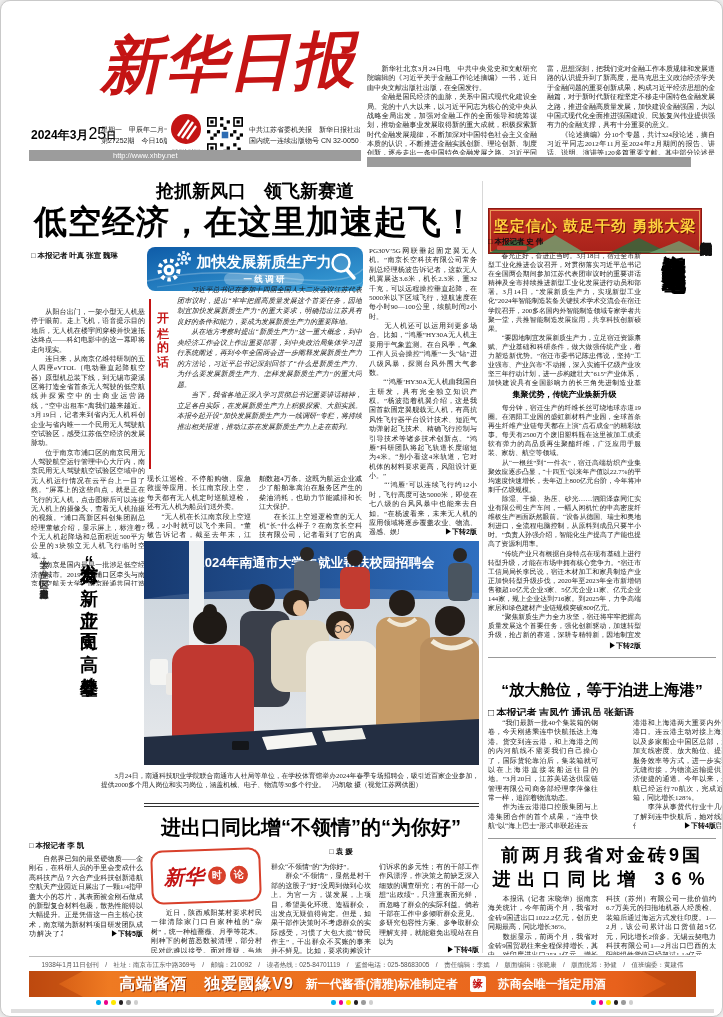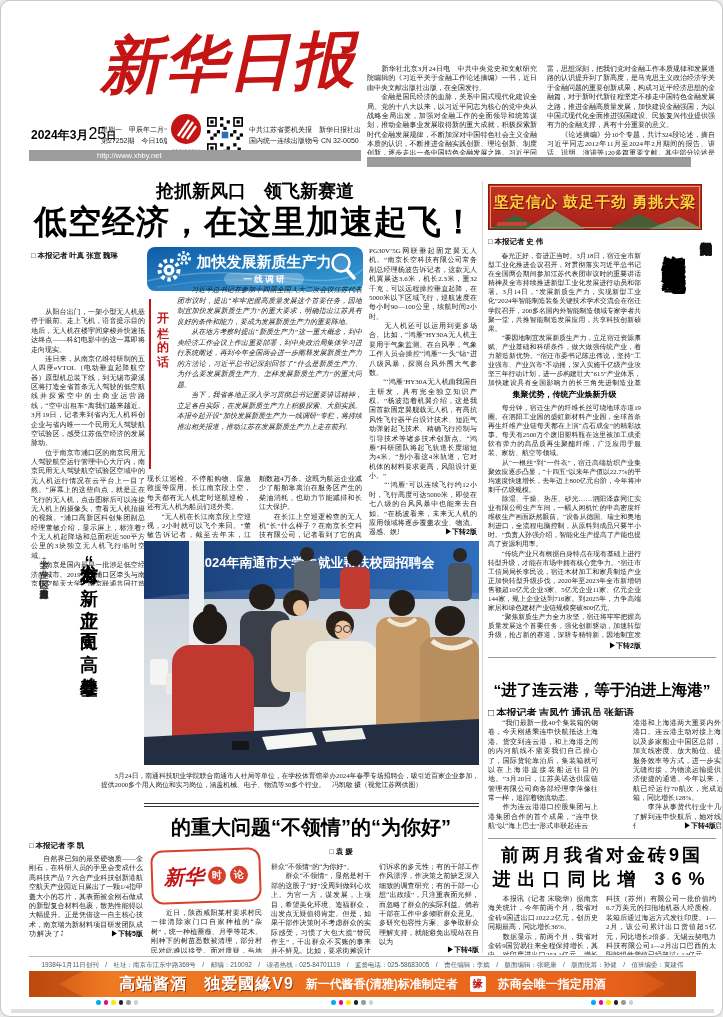--- a/index.html
+++ b/index.html
@@ -18,21 +18,21 @@
   .jump { font-size:7px; font-weight:bold; color:#000; text-align:right; background:#fff;
           font-family:"Liberation Sans", sans-serif; }
   .rule { background:#999; }
   .graybar { background:#9c9c9c; }
   .mh-title { font-family:"DejaVu Serif", serif; font-style:italic; font-weight:bold;
               color:#c41414; font-size:62px; line-height:112px; text-align:center;
               letter-spacing:2px; transform:rotate(-1.5deg); }
   .smallinfo { font-size:7px; line-height:11px; color:#222; white-space:nowrap; overflow:hidden; }
   .kai { font-style:italic; line-height:1.5; }
   .sq-banner { background:linear-gradient(180deg,#c23126,#a8221a); border:1px solid #8a1a12;
-               outline:1px solid rgba(255,215,120,.65); outline-offset:-3px; overflow:hidden; }
+               outline:1px solid rgba(255,215,120,.65); outline-offset:-3px; overflow:hidden;margin-top:24px; }
   .sq-banner-text { position:absolute; left:0; right:0; top:8px; text-align:center;
                     font-weight:bold; font-size:15px; letter-spacing:1px; color:#ffd23e;
                     text-shadow:1px 1px 0 #6e0f08; }
   .ad { background:linear-gradient(90deg,#c9500f,#ef7a22 12%,#e8611c 88%,#c9500f);
         display:flex; align-items:center; justify-content:center; gap:12px; overflow:hidden; }
   .ad-main { color:#fff; font-weight:bold; font-size:16px; letter-spacing:1px; text-shadow:1px 1px 0 #9c3a08; }
   .ad-mid  { color:#fff; font-weight:bold; font-size:12px; }
   .ad-logo { width:16px; height:16px; background:#fff; border-radius:2px; color:#c41414;
              font-weight:bold; font-size:10px; line-height:16px; text-align:center; }
   .ad-deco { position:absolute; top:0; bottom:0; width:54px; background:#b5430e; opacity:.55; }
@@ -105,21 +105,21 @@
     <rect x="28" y="28" width="3" height="3" fill="#000"></rect>
     <rect x="12" y="12" width="9" height="9" fill="#fff"></rect>
       <rect x="13.5" y="13.5" width="6" height="6" fill="#2e6db4"></rect>
   </svg>
 
   <div class="abs" style="left:248px;top:123px;width:112px;height:24px;">
     <div class="smallinfo">中共江苏省委机关报　新华日报社出版</div>
     <div class="smallinfo">国内统一连续出版物号 CN 32-0050 / 代号 27-1</div>
   </div>
 
-  <div class="abs graybar" style="left:28px;top:149px;width:332px;height:11px;">
+  <div class="abs graybar" style="left:28px;top:149px;width:332px;height:11px;padding-left:16px;">
     <div style="margin-left:68px;font-size:7.5px;line-height:11px;color:#fff;">http://www.xhby.net</div>
   </div>
   <div class="abs graybar" style="left:366px;top:156px;width:324px;height:10px;"></div>
 
   <div class="abs bodytext" style="left:366px;top:64px;width:170px;height:90px;">　　新华社北京3月24日电　中共中央党史和文献研究院编辑的《习近平关于金融工作论述摘编》一书，近日由中央文献出版社出版，在全国发行。
 　　金融是国民经济的血脉，关系中国式现代化建设全局。党的十八大以来，以习近平同志为核心的党中央从战略全局出发，加强对金融工作的全面领导和统筹谋划，推动金融事业发展取得新的重大成就，积极探索新时代金融发展规律，不断加深对中国特色社会主义金融本质的认识，不断推进金融实践创新、理论创新、制度创新，逐步走出一条中国特色金融发展之路。习近平同志对金融事业发展的重大理论和实践问题作出一系列重要论述，立意高远，内涵丰</div>
   <div class="abs bodytext" style="left:546px;top:64px;width:168px;height:90px;">富，思想深刻，把我们党对金融工作本质规律和发展道路的认识提升到了新高度，是马克思主义政治经济学关于金融问题的重要创新成果，构成习近平经济思想的金融篇，对于新时代新征程坚定不移走中国特色金融发展之路，推进金融高质量发展，加快建设金融强国，为以中国式现代化全面推进强国建设、民族复兴伟业提供强有力的金融支撑，具有十分重要的意义。
 　　《论述摘编》分10个专题，共计324段论述，摘自习近平同志2012年11月至2024年2月期间的报告、讲话、说明、演讲等120多篇重要文献。其中部分论述是第一次公开发表。</div>
 
   <div class="abs hl" style="left:28px;top:178px;width:452px;height:20px;font-size:18px;text-align:center;">抢抓新风口　领飞新赛道</div>
@@ -225,21 +225,21 @@
     <polygon points="0,196 335,178 335,224 0,224" fill="#232e42"></polygon>
     <polygon points="118,196 168,191 173,204 123,209" fill="#f6f6f2"></polygon>
     <polygon points="178,190 218,187 222,198 182,201" fill="#eeeee8"></polygon>
     <rect x="88" y="200" width="17" height="9" rx="1.5" fill="#14161a"></rect>
   </svg>
 
   <div class="abs bodytext" style="left:100px;top:770px;width:378px;height:26px;font-size:6.8px;"><span>　　3月24日，南通科技职业学院联合南通市人社局等单位，在学校体育馆举办2024年春季专场招聘会，吸引近百家企业参加，提供2000多个用人岗位和实习岗位，涵盖机械、电子、物流等30多个行业。</span>　<span style="white-space:nowrap;">冯凯敏 摄（视觉江苏网供图）</span></div>
 
   <div class="abs" style="left:143px;top:802px;width:335px;height:4px;border-top:1px solid #333;border-bottom:1px solid #333;"></div>
 
-  <div class="abs hl" style="left:140px;top:812px;width:340px;height:28px;font-size:20px;line-height:28px;text-align:center;">的重大问题“不领情”的“为你好”</div>
+  <div class="abs hl" style="left:140px;top:812px;width:340px;height:28px;font-size:20px;line-height:28px;text-align:center;">进出口同比增“不领情”的“为你好”</div>
   <div class="abs shilun" style="left:150px;top:848px;width:110px;height:54px;">
     <span class="shilun-script">新华</span>
     <span class="shilun-circle">时</span>
     <span class="shilun-circle">论</span>
   </div>
   <div class="abs byline" style="left:290px;top:846px;width:100px;height:11px;text-align:center;">□ 袁 媛</div>
   <div class="abs bodytext" style="left:150px;top:908px;width:111px;height:44px;">　　近日，陕西咸阳某村要求村民一律清除家门口自家种植的“杂树”，统一种植蔷薇、月季等花木。刚种下的树苗悉数被清理，部分村民对此难以接受。面对质疑，当地村干部也很“委屈”：费劲争取来的美化绿化项目，为啥还有人“不领情”？这再次给各级党员干部提了个醒，决策须戒除少数</div>
   <div class="abs bodytext" style="left:270px;top:862px;width:100px;height:92px;">群众“不领情”的“为你好”。
 　　群众“不领情”，显然是村干部的这股子“好”没周到做到心坎上。为官一方，谋发展，上项目，希望美化环境、造福群众，出发点无疑值得肯定。但是，如果干部作决策时不考虑群众的实际感受，习惯了大包大揽“替民作主”，干出群众不买账的事来并不鲜见。比如，要求街摊设计整齐划一，在某些地区修建户外设施，公交车上禁止携带农具站立……</div>
   <div class="abs bodytext" style="left:378px;top:862px;width:100px;height:92px;">们诉求的多元性；有的干部工作作风漂浮，作决策之前缺乏深入细致的调查研究；有的干部一心想“出政绩”，只注重表面光鲜，而忽略了群众的实际利益。倘若干部在工作中多倾听群众意见、多研究包容性方案、多争取群众理解支持，就能避免出现站在自以为</div>
@@ -272,21 +272,21 @@
 　　除湿、干燥、热压、砂光……泗阳泽森同汇实业有限公司生产车间，一幅人闲机忙的中高密度纤维板生产画面跃然眼前。“设备从德国、瑞士和奥地利进口，全流程电脑控制，从原料到成品只要半小时。”负责人孙强介绍，智能化生产提高了产能也提高了资源利用率。
 　　“传统产业只有根据自身特点在现有基础上进行转型升级，才能在市场中拥有核心竞争力。”宿迁市工信局局长李民说，宿迁木材加工和家具制造产业正加快转型升级步伐，2020年至2023年全市新增销售额超10亿元企业3家、5亿元企业11家、亿元企业144家，规上企业达到716家。到2025年，力争高端家居和绿色建材产业链规模突破800亿元。
 　　“聚焦新质生产力全力攻坚，宿迁将牢牢把握高质量发展这个首要任务，强化创新驱动，加速转型升级，抢占新的赛道，深耕专精特新，因地制宜发展新质生产力，不断塑造发展新动能新优势。”宿迁市市长刘浩说。</div>
   <div class="abs jump" style="left:560px;top:640px;width:80px;height:10px;">▶下转2版</div>
 
   <div class="abs vert hl" style="left:643px;top:234px;width:46px;height:420px;font-size:24px;letter-spacing:1px;">宿迁加快建设长三角先进制造业基地</div>
   <div class="abs vert" style="left:693px;top:232px;width:20px;height:256px;font-size:12px;font-weight:bold;color:#111;font-family:'Liberation Sans',sans-serif;">深入实施千亿级产业攻坚三年行动计划</div>
 
   <div class="abs rule" style="left:487px;top:656px;width:228px;height:1px;"></div>
 
-  <div class="abs hl" style="left:487px;top:677px;width:228px;height:24px;font-size:15.5px;line-height:24px;text-align:center;">“进了连云港，等于泊进上海港”</div>
+  <div class="abs hl" style="left:487px;top:677px;width:228px;height:24px;font-size:15.5px;line-height:24px;text-align:center;">“放大舱位，等于泊进上海港”</div>
   <div class="abs byline" style="left:487px;top:705px;width:228px;height:10px;font-size:10px;">□ 本报记者 吉凤竹 通讯员 张新语</div>
   <div class="abs bodytext" style="left:487px;top:718px;width:110px;height:112px;">　　“我们最新一批40个集装箱的钢卷，今天刚搭乘连申快航抵达上海港。货交到连云港，和上海港之间的内河航线不需要我们自己操心了，国际货轮靠泊后，集装箱就可以在上海港直接装船运往目的地。”3月20日，江苏美诺达供应链管理有限公司商务部经理李萍像往常一样，追踪着物流动态。
 　　作为连云港港口控股集团与上港集团合作的首个成果，“连申快航”以“海上巴士”形式串联起连云</div>
   <div class="abs bodytext" style="left:632px;top:718px;width:110px;height:112px;">港港和上海港两大重要内外贸枢纽港口。连云港主动对接上海方面，以及多家船企中国区总部，通过增加支线密度、放大舱位、提高港口服务效率等方式，进一步实现两港无缝衔接，为物流运输提供更加经济便捷的通道。今年以来，连申快航已经运行70航次，完成近3万标箱，同比增长128%。
 　　李萍从事货代行业十几年，在了解到连申快航后，她对线路做了仔细测算，并在今年2月开启第一次合作。</div>
   <div class="abs jump" style="left:635px;top:820px;width:80px;height:10px;">▶下转4版</div>
 
   <div class="abs rule" style="left:487px;top:837px;width:228px;height:1px;"></div>
 
   <div class="abs hl" style="left:487px;top:843px;width:228px;height:22px;font-size:18px;line-height:22px;text-align:center;letter-spacing:3px;">前两月我省对金砖9国</div>

